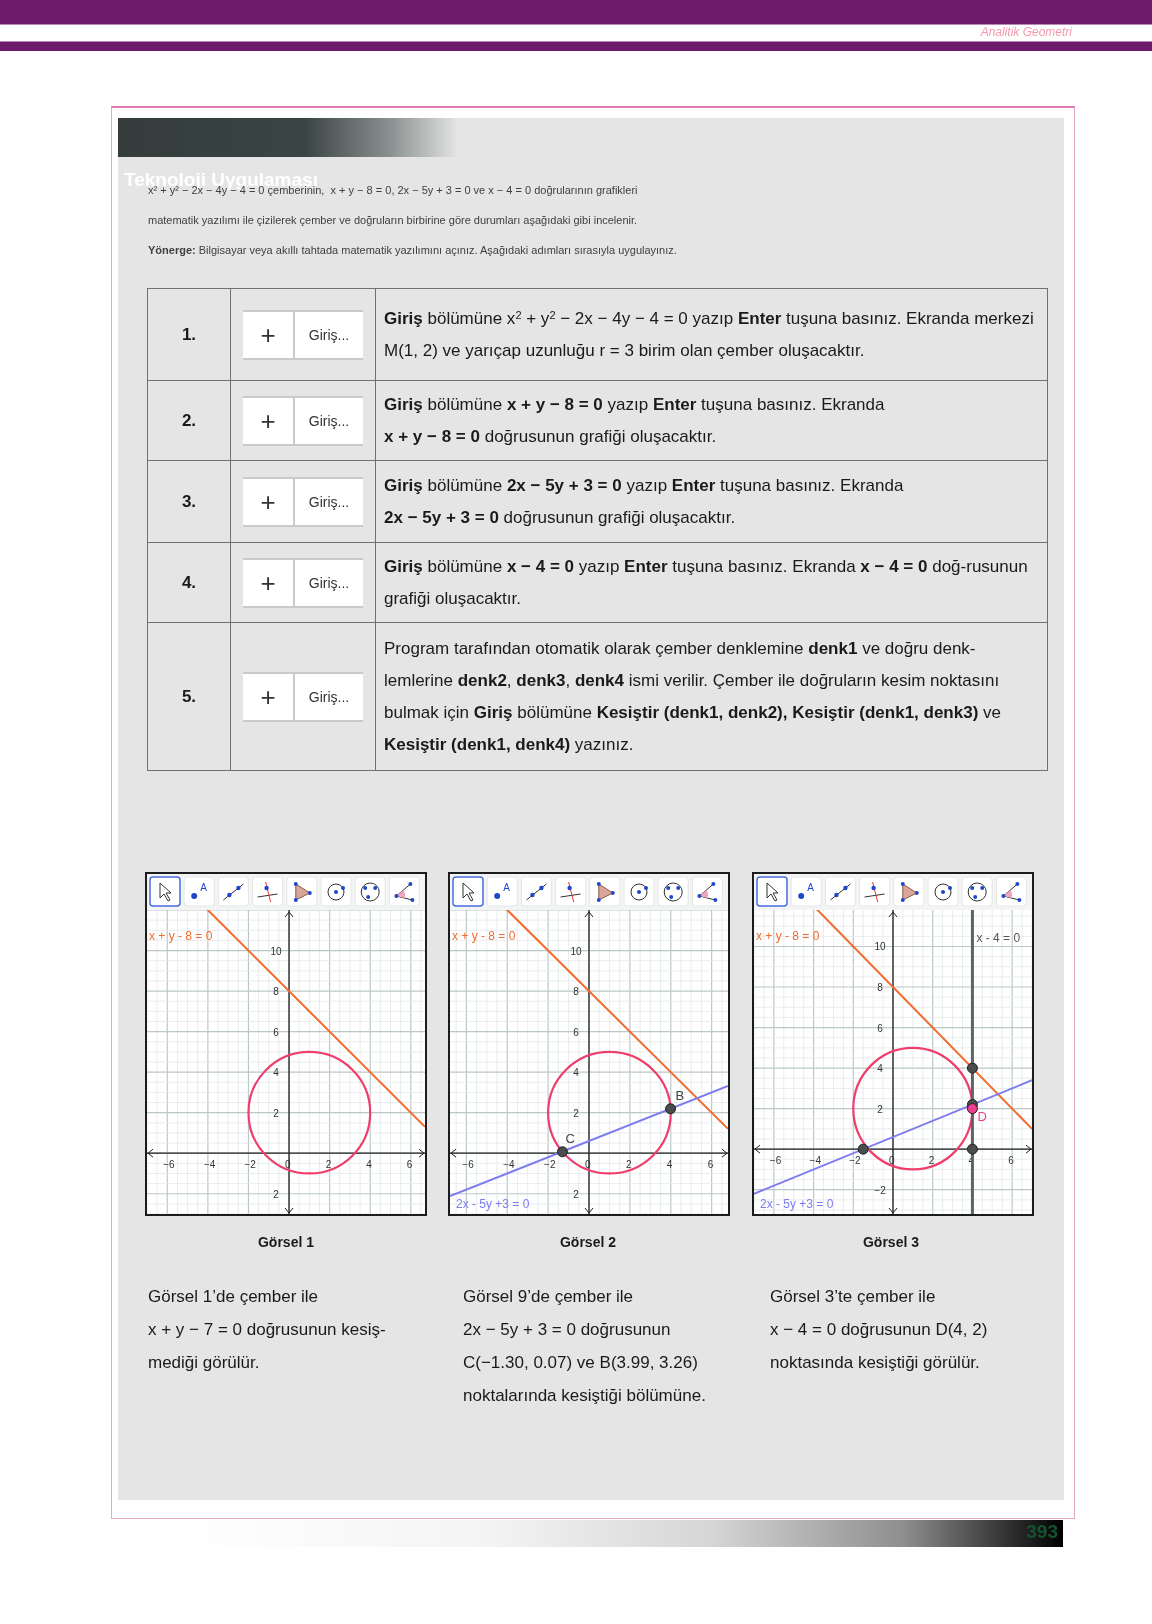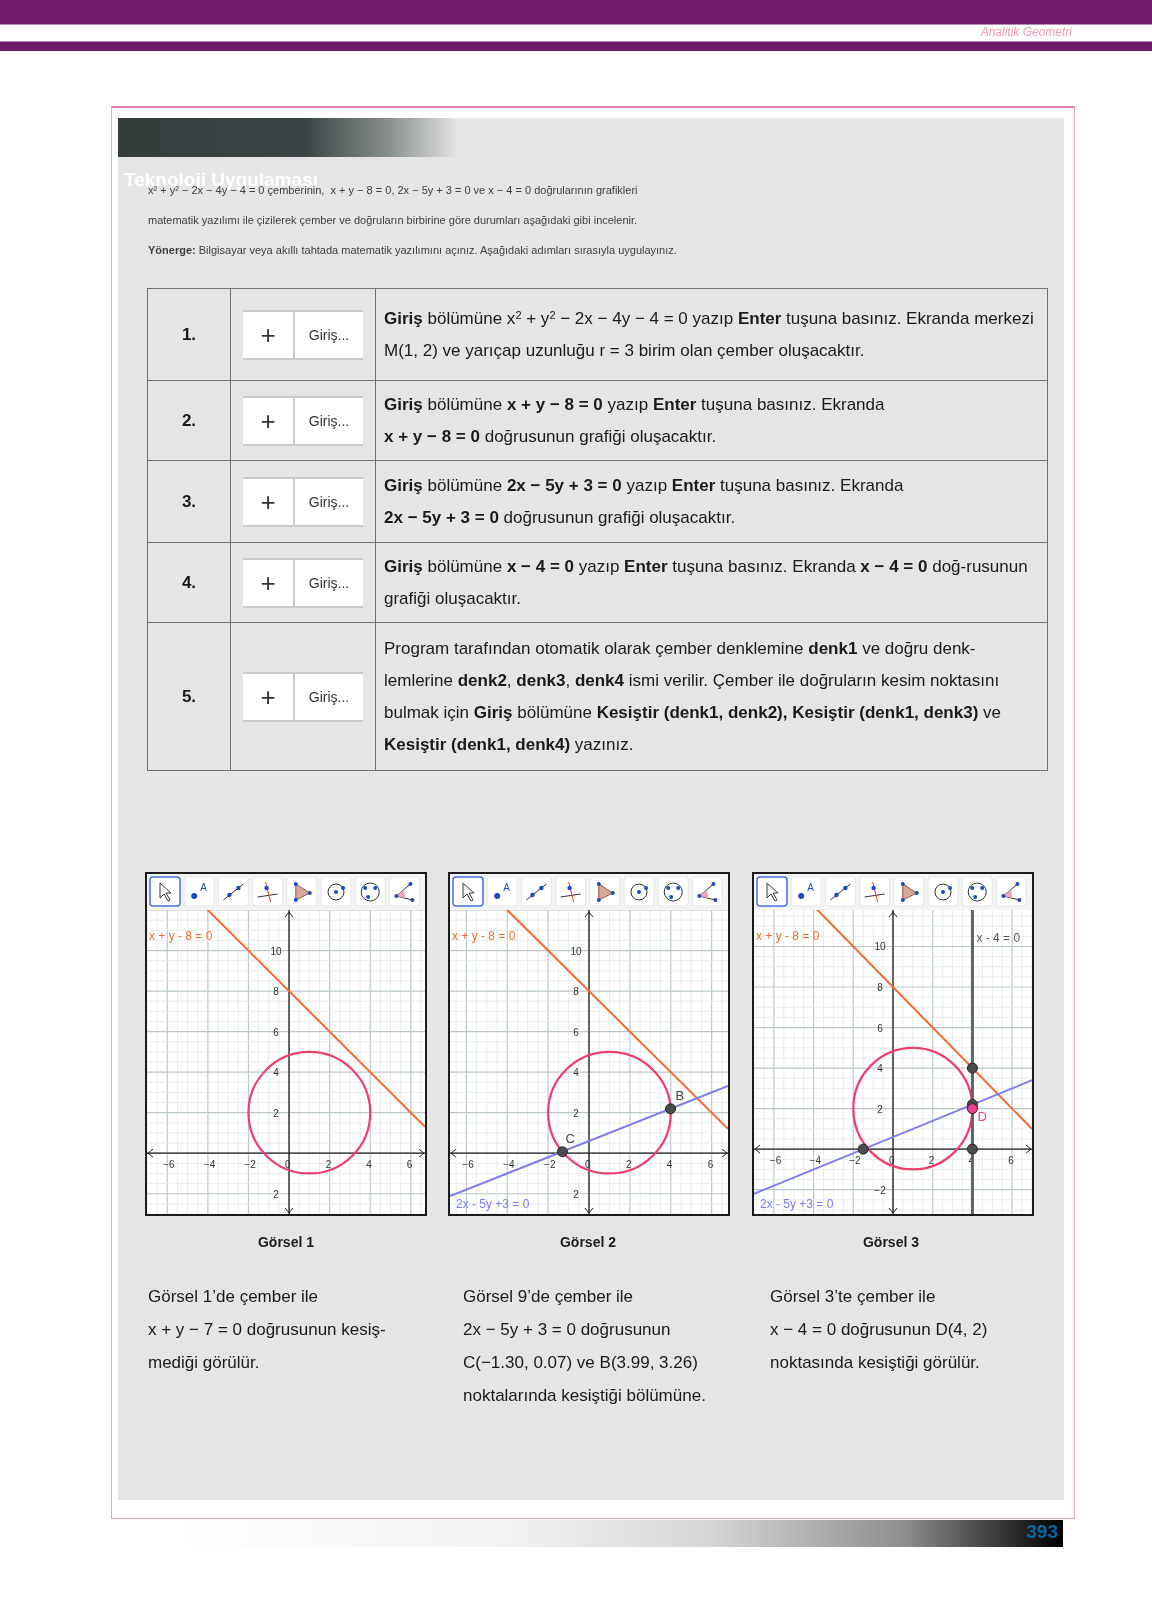--- a/index.html
+++ b/index.html
@@ -22,21 +22,21 @@
   td.box { width:142px; }
   td.txt { padding:4px 8px; }
   .giris { margin:0 auto; width:120px; height:46px; background:#fff; border-top:2px solid #c9cbcb; border-bottom:2px solid #c9cbcb; display:flex; align-items:center; }
   .giris .plus { width:50px; text-align:center; font-size:26px; color:#333; border-right:2px solid #c9cbcb; height:100%; display:flex; align-items:center; justify-content:center; }
   .giris .lbl { flex:1; text-align:center; font-size:14px; color:#333; }
   .graph { position:absolute; top:872px; width:278px; height:340px; background:#fff; border:2px solid #1c1c1c; overflow:hidden; }
   .graph svg { position:absolute; left:0; top:0; }
   .caption { position:absolute; top:1226px; width:200px; text-align:center; font-size:14px; font-weight:bold;margin-top:8px; }
   .note { position:absolute; top:1280px; font-size:17px; line-height:33px; }
   .pagebar { position:absolute; left:180px; top:1520px; width:883px; height:27px; background:linear-gradient(to right, #ffffff 0%, #f4f4f4 35%, #d6d6d6 60%, #8e8e8e 82%, #000 100%); }
-  .pagenum { position:absolute; right:94px; top:1521px; font-size:19px; font-weight:bold; color:#0369a1; }
+  .pagenum { position:absolute; right:94px; top:1521px; font-size:19px; font-weight:bold; color:#14532d; }
 </style>
 </head>
 <body>
 
 <div class="top-band"></div>
 <div class="top-line"></div>
 <div class="subject">Analitik Geometri</div>
 <div class="band2"></div>
 
 <div class="frame"></div>

